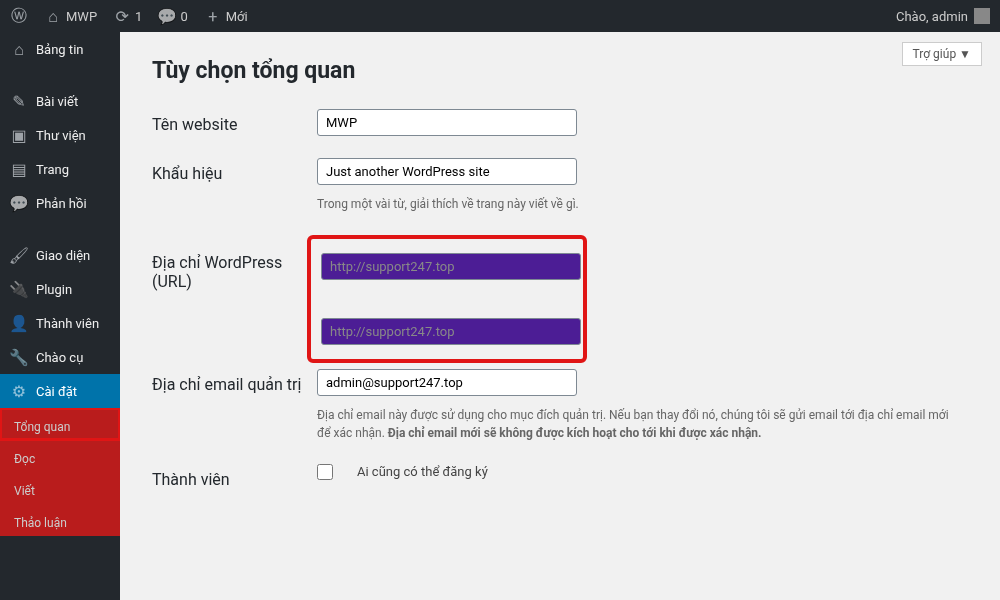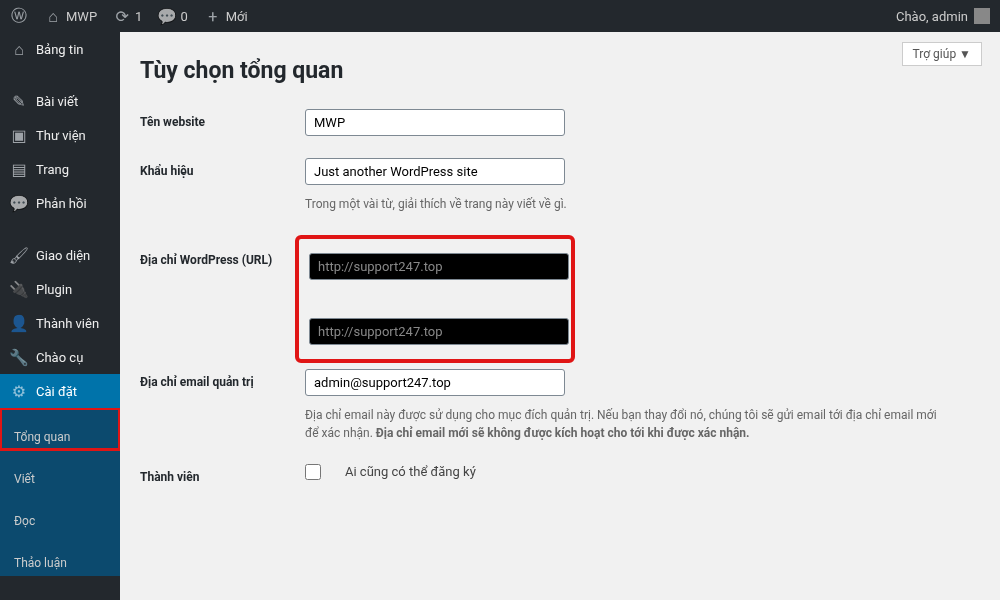--- a/index.html
+++ b/index.html
@@ -7,31 +7,31 @@
 .topbar{height:32px;background:#23282d;color:#ccc;display:flex;align-items:center;padding:0 10px;font-size:13px;justify-content:space-between}
 .topbar-left{display:flex;align-items:center;gap:16px}
 .topbar-item{display:flex;align-items:center;gap:4px;color:#ccc;cursor:pointer}
 .topbar-right{display:flex;align-items:flex-end;gap:6px}
 .avatar{width:16px;height:16px;background:#888}
 .main{display:flex;height:568px}
 .sidebar{width:120px;background:#23282d;color:#eee;font-size:13px;overflow:hidden}
 .sb-item{display:flex;align-items:center;gap:8px;padding:8px 10px;cursor:pointer;color:#eee}
 .sb-item.active{background:#0073aa;color:#fff;position:relative}
 .sb-item.active::after{content:"";position:absolute;right:-8px;top:50%;transform:translateY(-50%);border:8px solid transparent;border-right-color:#f1f1f1}
-.sb-sub{background:#0c4a6e;padding:22px 10px 6px 14px;font-size:12px;color:#ccc;cursor:pointer}
+.sb-sub{background:#b91c1c;padding:12px 10px 6px 14px;font-size:12px;color:#ccc;cursor:pointer}
 .sb-sub.highlighted{outline:3px solid #e01515;outline-offset:-2px}
 .sb-icon{width:18px;height:18px;display:inline-flex;align-items:center;justify-content:center;font-size:16px;color:rgba(240,245,250,.6)}
-.content{flex:1;padding:15px 20px;overflow-y:auto;background:#f1f1f1;position:relative}
+.content{flex:1;padding:15px 32px;overflow-y:auto;background:#f1f1f1;position:relative}
 .help-btn{position:absolute;top:10px;right:18px;background:#fff;border:1px solid #ccc;padding:4px 10px;font-size:12px;color:#555;cursor:pointer}
 h1{font-size:23px;font-weight:700;color:#23282d;margin:10px 0 25px}
 .form-row{display:flex;align-items:flex-start;margin-bottom:22px}
-.form-label{width:165px;font-size:12px;font-weight:700;color:#23282d;padding-top:6px}
+.form-label{width:165px;font-size:16px;font-weight:400;color:#23282d;padding-top:6px}
 .form-field{flex:1}
 .form-field input[type=text]{width:260px;padding:5px 8px;font-size:13px;border:1px solid #7e8993;border-radius:3px;background:#fff}
-.form-field input[disabled]{background:#000000;color:#888}
+.form-field input[disabled]{background:#4c1d95;color:#888}
 .desc{font-size:12px;color:#666;margin-top:10px;max-width:640px;line-height:1.5}
 .desc b{font-weight:700}
 .highlight-box{border:4px solid #e01515;border-radius:6px;padding:14px 10px;margin-left:-10px;width:280px}
 .highlight-box input{margin-bottom:38px}
 .highlight-box input:last-child{margin-bottom:0}
 .checkbox-row{display:flex;align-items:flex-start;gap:24px;font-size:13px;color:#444}
 .checkbox-row input[type=checkbox]{width:16px;height:16px}
 .sep{height:18px}
 </style>
 </head>
@@ -103,22 +103,22 @@
       </div>
     <div class="sb-item">
         <span class="sb-icon">🔧</span>
         <span>Chào cụ</span>
       </div>
     <div class="sb-item active">
         <span class="sb-icon">⚙</span>
         <span>Cài đặt</span>
       </div>
     <div class="sb-sub highlighted"><span>Tổng quan</span></div>
+    <div class="sb-sub"><span>Đọc</span></div>
     <div class="sb-sub"><span>Viết</span></div>
-    <div class="sb-sub"><span>Đọc</span></div>
     <div class="sb-sub"><span>Thảo luận</span></div>
   </div>
 
   <div class="content">
     <button class="help-btn">Trợ giúp ▼</button>
     <h1>Tùy chọn tổng quan</h1>
 
     <div class="form-row">
       <div class="form-label">Tên website</div>
       <div class="form-field"><input type="text" value="MWP" style=""></div>

